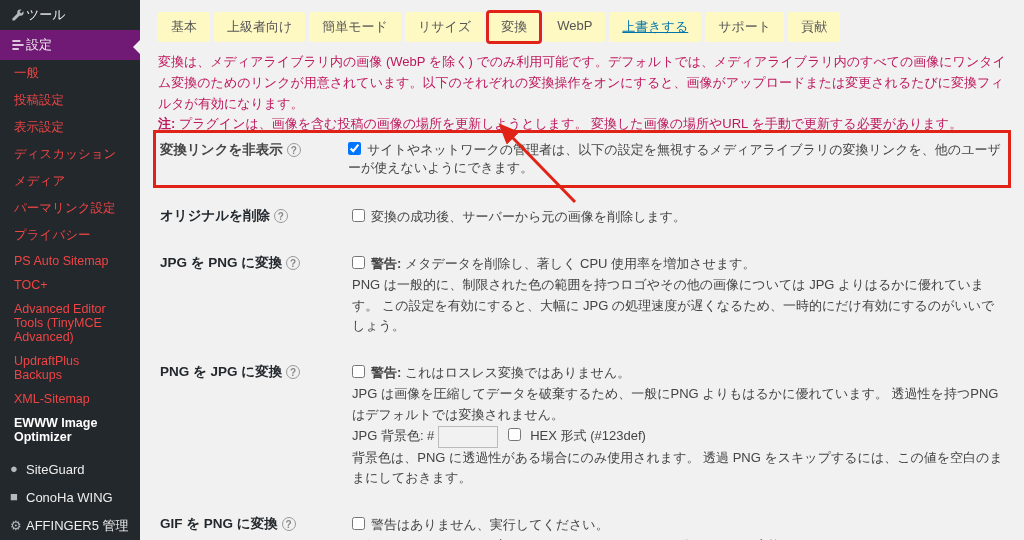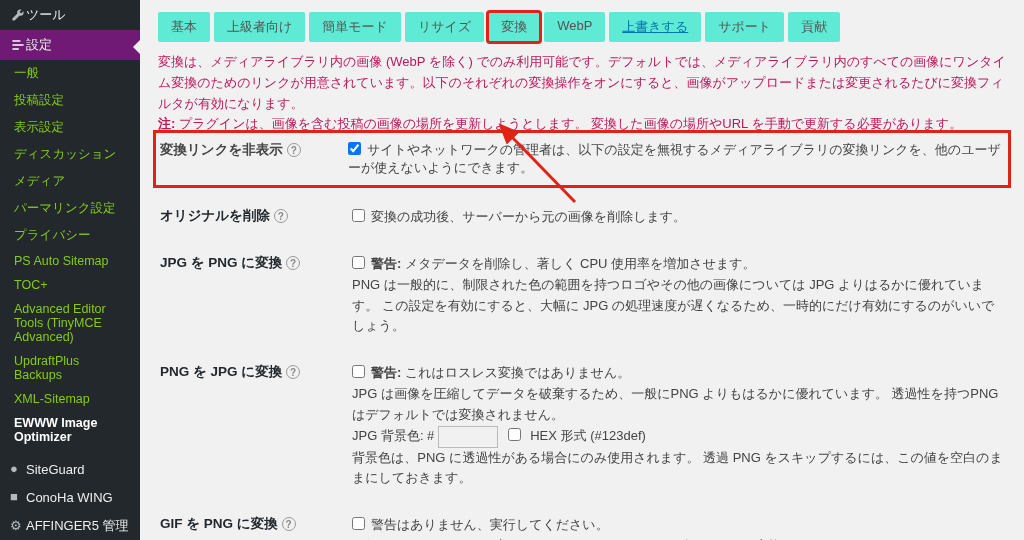--- a/index.html
+++ b/index.html
@@ -2,26 +2,26 @@
 <html><head>
 <meta charset="utf-8">
 <style>
 * { box-sizing: border-box; margin: 0; padding: 0; }
 body { font-family: -apple-system, BlinkMacSystemFont, "Hiragino Kaku Gothic Pro", Meiryo, sans-serif; font-size: 13px; color: #444; background: #f1f1f1; }
 .wrap { display: flex; width: 1024px; height: 540px; overflow: hidden; }
 .sidebar { width: 140px; background: #23282d; color: #eee; font-size: 13px; overflow: hidden; }
 .side-item { padding: 6px 10px; display: flex; align-items: center; cursor: pointer; color: #eee; }
 .side-item.current { background: #701a75; }
 .side-item .icon { width: 16px; height: 16px; display: inline-block; }
-.side-sub { padding: 5px 10px 5px 14px; font-size: 12.5px; color: #84cc16; cursor: pointer; }
+.side-sub { padding: 5px 10px 5px 14px; font-size: 12.5px; color: #ef4444; cursor: pointer; }
 .side-sub.active { color: #fff; font-weight: 600; }
 .triangle { width: 0; height: 0; border-top: 7px solid transparent; border-bottom: 7px solid transparent; border-right: 7px solid #f1f1f1; position: absolute; left: 133px; margin-top: 4px; }
 .main { flex: 1; padding: 12px 18px; overflow: hidden; position: relative; }
 .tabs { display: flex; gap: 4px; margin-bottom: 10px; }
-.tab { padding: 6px 13px; background: #5eead4; color: #555; font-size: 13px; cursor: pointer; border-radius: 2px; }
+.tab { padding: 6px 13px; background: #fef9c3; color: #555; font-size: 13px; cursor: pointer; border-radius: 2px; }
 .tab.active { outline: 3px solid #e02316; outline-offset: -1px; }
 .tab.underline { text-decoration: underline; color: #0073aa; }
 .intro p { font-size: 13px; line-height: 1.6; color: #be185d; }
 .intro b { font-weight: 700; }
 .form-table { width: 100%; margin-top: 12px; }
 .form-table tr td { padding: 8px 0 16px 0; vertical-align: top; }
 .form-table tr td.lbl { width: 190px; font-size: 13.5px; font-weight: 600; color: #23282d; }
 .help { display: inline-block; width: 14px; height: 14px; border: 1px solid #999; border-radius: 50%; font-size: 10px; text-align: center; line-height: 13px; color: #888; margin-left: 4px; }
 .form-table td.val { font-size: 13px; line-height: 1.6; }
 .val input[type=checkbox] { margin-right: 6px; transform: translateY(1px); }

